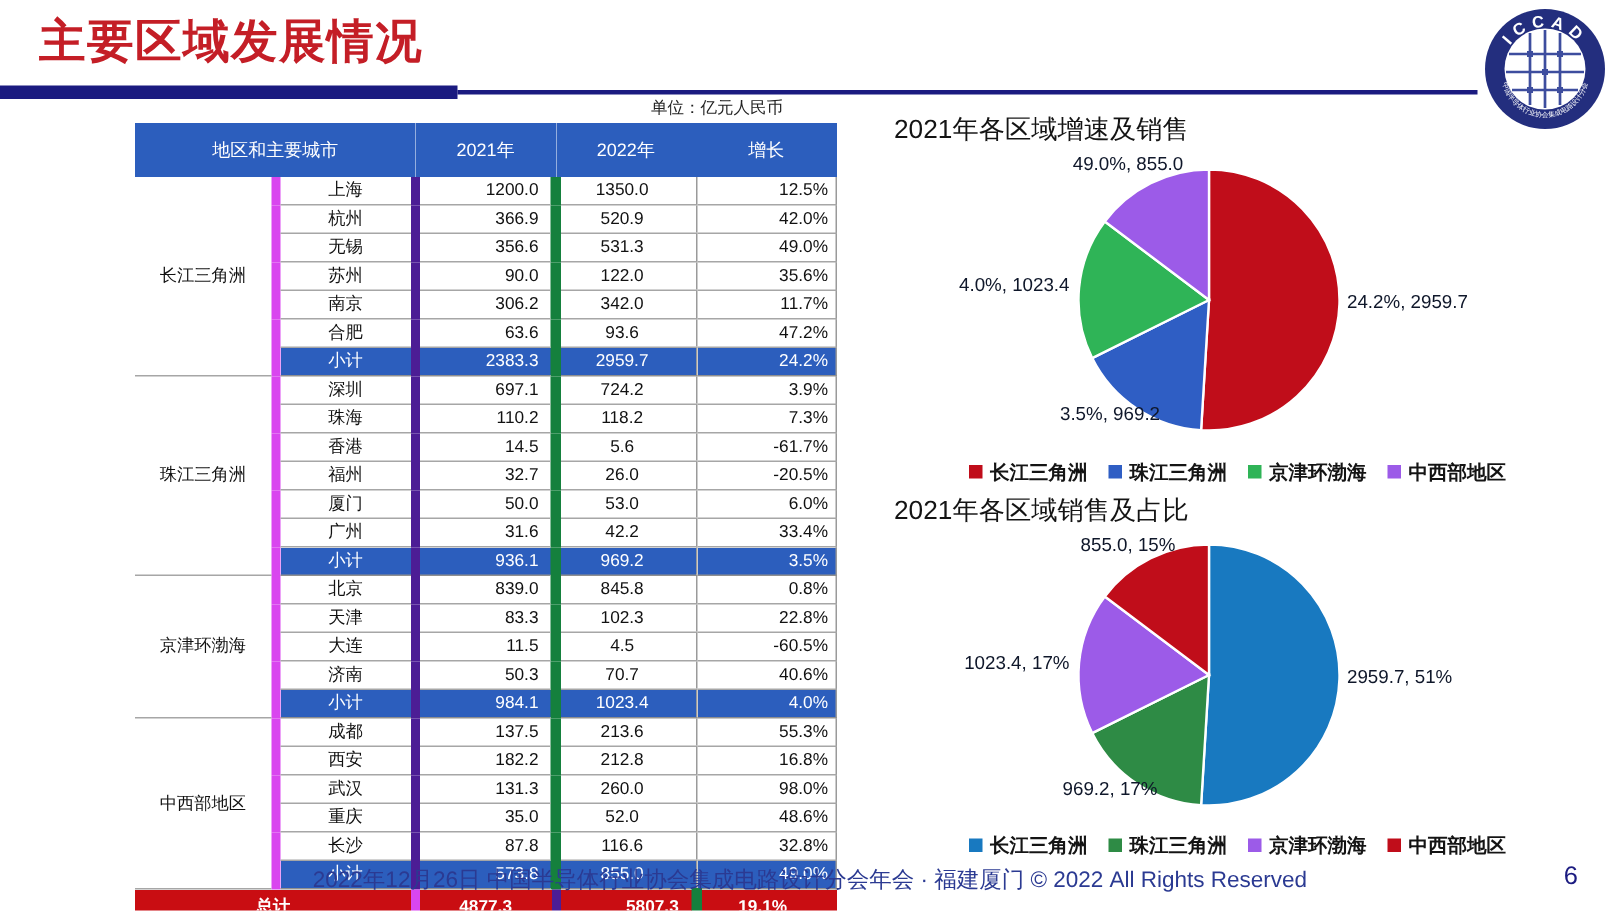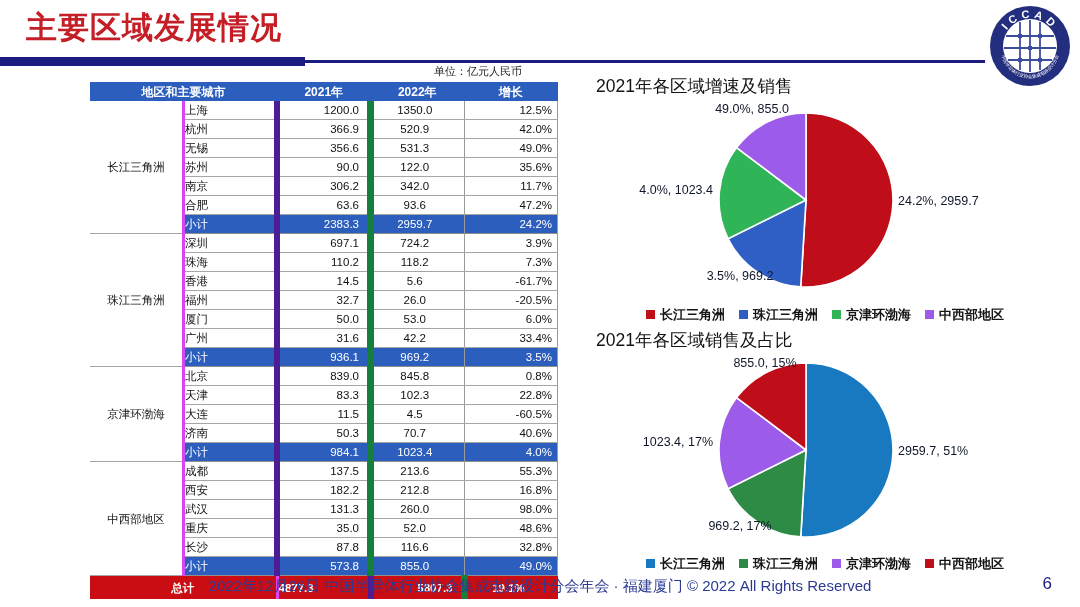--- a/index.html
+++ b/index.html
@@ -10,44 +10,44 @@
   
   .slide-title{position:absolute;left:26px;top:7px;font-size:31px;font-weight:bold;color:#C41E26;letter-spacing:1px}
   .bar-thick{position:absolute;left:0;top:57px;width:305px;height:9px;background:#1B1B80}
   .bar-thin{position:absolute;left:305px;top:60px;width:680px;height:3px;background:#1B1B80}
   .logo{position:absolute;left:988px;top:4px}
   
   .unit-label{position:absolute;left:90px;top:64px;width:432px;text-align:right;font-size:11px;color:#222}
   
   .data-table{position:absolute;left:90px;top:82px;width:468px;border-collapse:collapse;table-layout:fixed}
   .data-table td,.data-table th{font-size:11.5px;height:18px;padding:0;line-height:18px;overflow:hidden;white-space:nowrap}
-  .data-table th{background:#2C5EBD;color:#fff;font-weight:bold;font-size:12px;height:19px}
+  .data-table th{background:#2C5EBD;color:#fff;font-weight:normal;font-size:12px;height:36px}
   .c-region{width:115px;text-align:center;border-bottom:1px solid #8f8f8f;background:#fff}
-  .c-city{width:86px;text-align:left;border-left:3px solid #d946ef}
+  .c-city{width:86px;text-align:center;border-left:6px solid #d946ef}
   .c-v1{width:91px;text-align:right;padding-right:8px !important;border-left:6px solid #4c1d95}
   .c-v2{width:85px;text-align:center;padding-right:8px !important;border-left:7px solid #15803d}
   .c-g{width:91px;text-align:right;padding-right:5px !important;border-left:1px solid #9a9a9a;border-right:1px solid #9a9a9a}
   tr.city-row td{border-bottom:1px solid #a6a6a6}
   tr.subtotal-row td{background:#2C5EBD;color:#fff;font-weight:normal;border-bottom:1px solid #8f8f8f}
   tr.total-row td{background:#C90D12;color:#fff;font-weight:bold;height:23px}
   tr.total-row .t-label{text-align:center}
   
   .chart-panel{position:absolute;left:570px;top:0;width:510px;height:607px}
   .chart-title{position:absolute;left:26px;font-size:17.5px;font-weight:400;color:#141414;white-space:nowrap}
   #chart1-title{top:74px}
   #chart2-title{top:328px}
   .pie-svg{position:absolute;left:145px;width:182px;height:182px}
   #pie1{top:109px}
   #pie2{top:359px}
   .lbl{position:absolute;font-size:12.5px;color:#0f172a;white-space:nowrap}
   .p1-top{left:182px;top:102px;transform:translateX(-50%)}
   .p1-right{left:328px;top:194px}
   .p1-bottom{left:170px;top:269px;transform:translateX(-50%)}
   .p1-left{left:143px;top:183px;transform:translateX(-100%)}
-  .p2-top{left:195px;top:356px;transform:translateX(-50%)}
+  .p2-top{left:182px;top:356px;transform:translateX(-50%)}
   .p2-right{left:328px;top:444px}
   .p2-bottom{left:170px;top:519px;transform:translateX(-50%)}
   .p2-left{left:143px;top:435px;transform:translateX(-100%)}
   .legend{position:absolute;left:0;width:100%;text-align:center;font-size:13px;font-weight:bold;color:#141414;white-space:nowrap}
   #legend1{top:306px}
   #legend2{top:555px}
   .legend-item{margin:0 7px;display:inline-block}
   .swatch{display:inline-block;width:9px;height:9px;margin-right:5px}
   
   .footer{position:absolute;left:0;top:577px;width:100%;text-align:center;font-size:15px;color:#2B3A92}

